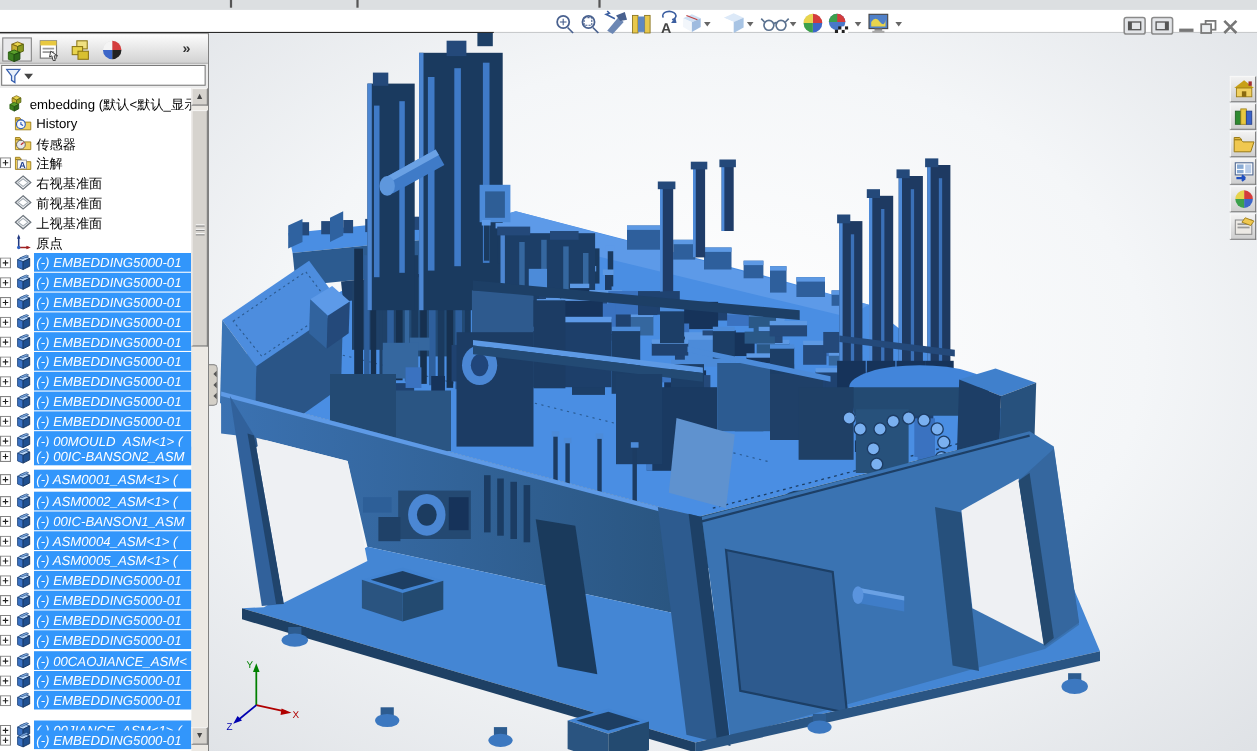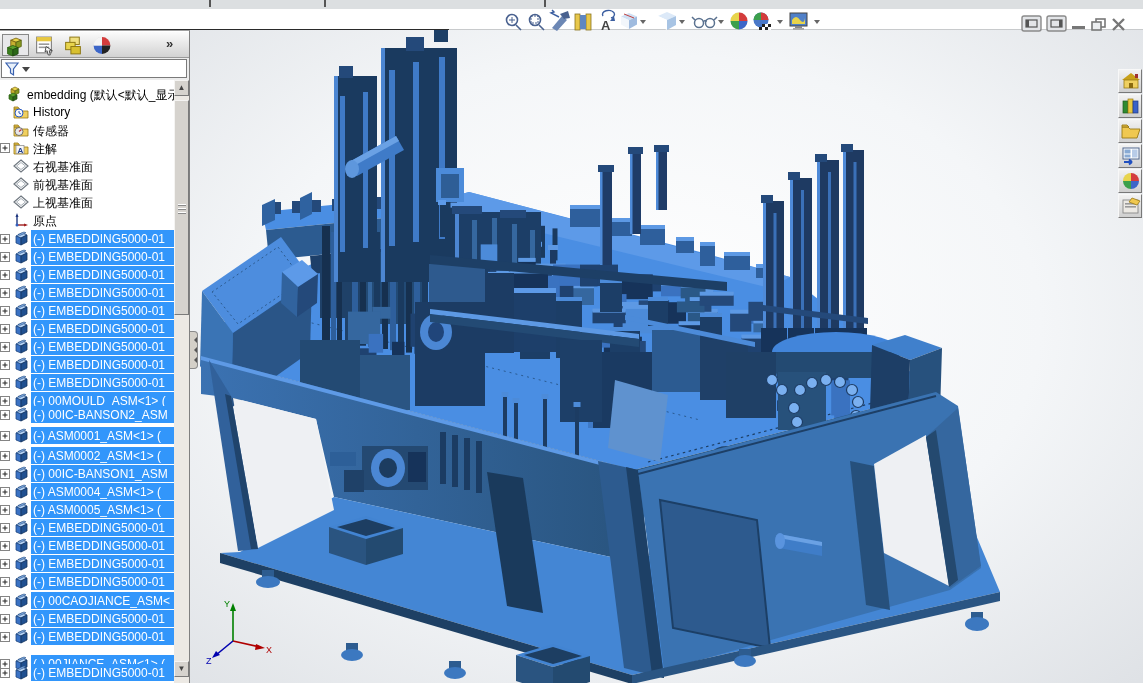--- a/index.html
+++ b/index.html
@@ -23,21 +23,21 @@
 #chev { position:absolute; left:166px; top:4px; font-size:13px; font-weight:bold; color:#333; }
 #filter { position:absolute; left:0; top:27px; width:189px; height:22px; background:#ececec; }
 #filterbox { position:absolute; left:1px; top:1px; width:186px; height:19px; background:#fff;
   border:1px solid #7a7a7a; }
 #tree { position:absolute; left:0; top:49px; width:189px; height:604px; background:#fff; overflow:hidden; }
 .trow { position:absolute; left:0; width:174px; height:17px; white-space:nowrap; font-size:12px; }
 .trow .ti { position:absolute; left:13px; top:1px; }
 .trow .ti.ri { left:7px; }
 .trow .plus { position:absolute; left:0; top:4px; }
 .ntext { position:absolute; left:33px; top:2px; color:#000; }
-.trow.sel .seltext { position:absolute; left:33px; top:2px; color:#fff; }
+.trow.sel .seltext { position:absolute; left:33px; top:2px; color:#fff;font-style:italic; }
 .trow.sel { background:linear-gradient(to right, rgba(0,0,0,0) 31px, #3296fb 31px); }
 #scroll { position:absolute; left:174px; top:49px; width:15px; height:604px; background:#ece9e4; }
 .sbtn { position:absolute; left:0; width:15px; height:16px; background:#d6d3ce;
   border:1px solid; border-color:#f5f4f2 #7a7a7a #7a7a7a #f5f4f2; font-size:8px; color:#444;
   text-align:center; line-height:14px; }
 #sthumb { position:absolute; left:0; top:20px; width:15px; height:215px; background:#d6d3ce;
   border:1px solid; border-color:#f5f4f2 #7a7a7a #7a7a7a #f5f4f2; }
 .grip { position:absolute; left:3px; width:8px; height:1px; background:#8a8a8a; box-shadow:0 -1px 0 #fff; }
 #gfx { position:absolute; left:190px; top:30px; width:953px; height:653px; }
 #hud { position:absolute; left:0; top:0; width:1143px; height:40px; }

